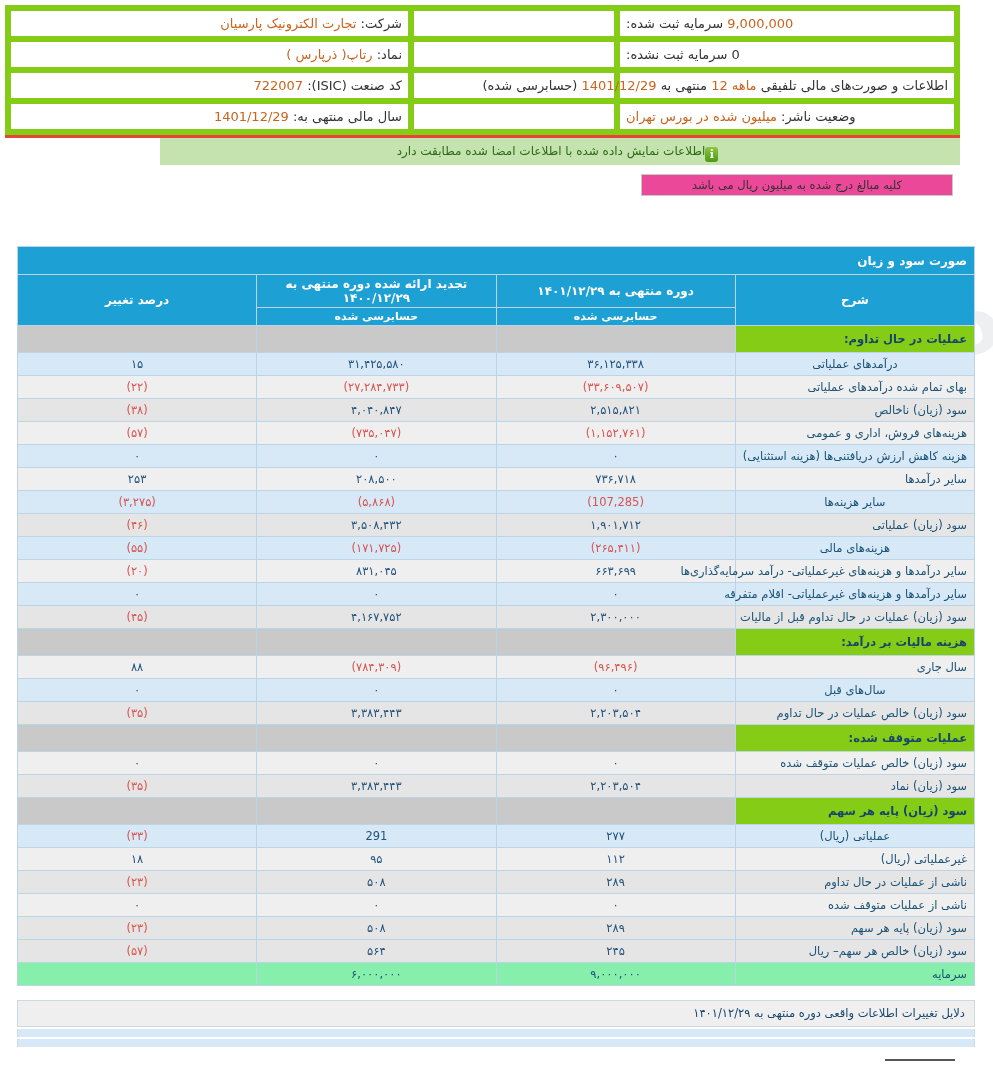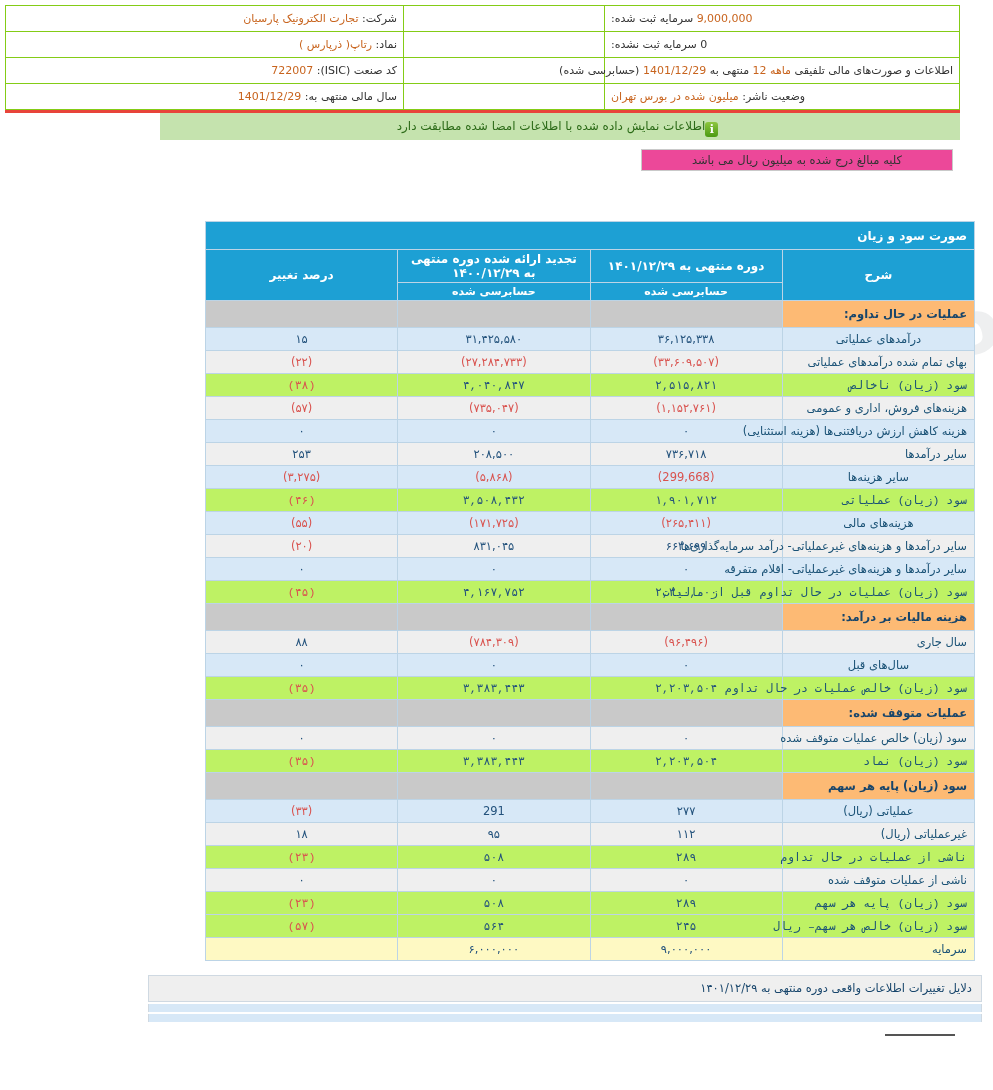--- a/index.html
+++ b/index.html
@@ -48,24 +48,24 @@
     margin: 5px 0 0 0;
     padding: 0 0 0 0;
   }
   table.infotbl {
     border-collapse: collapse;
     width: 955px;
     margin-right: 33px;
     table-layout: fixed;
   }
   table.infotbl td {
-    border: 1px solid #84cc16;
+    border: 6px solid #84cc16;
     height: 23px;
     padding: 1px 6px;
-    font-size: 11px;
+    font-size: 13px;
     vertical-align: middle;
     white-space: nowrap;
     background: #ffffff;
     margin-top: 48px;
   }
   td.lbl-right { width: 385px; text-align: right; }
   td.blank-cell { width: 188px; }
   td.lbl-left  { text-align: left; }
   .k { color: #333333; }
   .v { color: #c8641e; }
@@ -125,21 +125,21 @@
   
   .maintbl-wrap {
     margin-top: 50px;
     margin-right: 18px;
     width: 958px;
     position: relative;
     z-index: 10;
   }
   table.maintbl {
     border-collapse: collapse;
-    width: 770px;
+    width: 958px;
     table-layout: fixed;
     font-size: 11.5px;
   }
   table.maintbl td, table.maintbl th {
     border: 1px solid #bcd4e6;
     padding: 2px 7px;
     vertical-align: middle;
   }
   .cap-row td {
     background: #1da0d4;
@@ -177,32 +177,32 @@
     text-align: center;
     white-space: nowrap;
     direction: ltr;
     unicode-bidi: embed;
   }
   .pos { color: #23527c; }
   .neg { color: #d9534f; }
 
   tr.r-blue   td { background: #d7e8f7; text-align: center; }
   tr.r-grey   td { background: #efefef; }
-  tr.r-yellow td { background: #bef264; font-family: Liberation Mono, monospace; }
-  tr.r-sect   td { background: #fdba74; color: #17456b; font-weight: bold; height: 22px; }
+  tr.r-yellow td { background: #e5e5e5; }
+  tr.r-sect   td { background: #84cc16; color: #17456b; font-weight: bold; height: 22px; }
   tr.r-sect td.num { background: #c9c9c9; }
-  tr.r-cap    td { background: #fef9c3; }
+  tr.r-cap    td { background: #86efac; }
 
   tr.row { height: 23px; }
 
   
   .reasons {
     margin-top: 14px;
-    margin-right: 11px;
-    width: 834px;
+    margin-right: 18px;
+    width: 958px;
     position: relative;
     z-index: 10;
   }
   .reason-item {
     border: 1px solid #cfd9e2;
     background: #efefef;
     height: 25px;
     line-height: 25px;
     text-align: right;
     padding: 0 9px;
@@ -350,21 +350,21 @@
           <td class="num pos">۰</td>
         </tr>
         <tr class="row r-grey">
           <td class="desc">سایر درآمدها</td>
           <td class="num pos">۷۳۶,۷۱۸</td>
           <td class="num pos">۲۰۸,۵۰۰</td>
           <td class="num pos">۲۵۳</td>
         </tr>
         <tr class="row r-blue">
           <td class="desc">سایر هزینه‌ها</td>
-          <td class="num neg">(299,668)</td>
+          <td class="num neg">(107,285)</td>
           <td class="num neg">(۵,۸۶۸)</td>
           <td class="num neg">(۳,۲۷۵)</td>
         </tr>
         <tr class="row r-yellow">
           <td class="desc">سود (زیان) عملیاتی</td>
           <td class="num pos">۱,۹۰۱,۷۱۲</td>
           <td class="num pos">۳,۵۰۸,۴۳۲</td>
           <td class="num neg">(۴۶)</td>
         </tr>
         <tr class="row r-blue">

